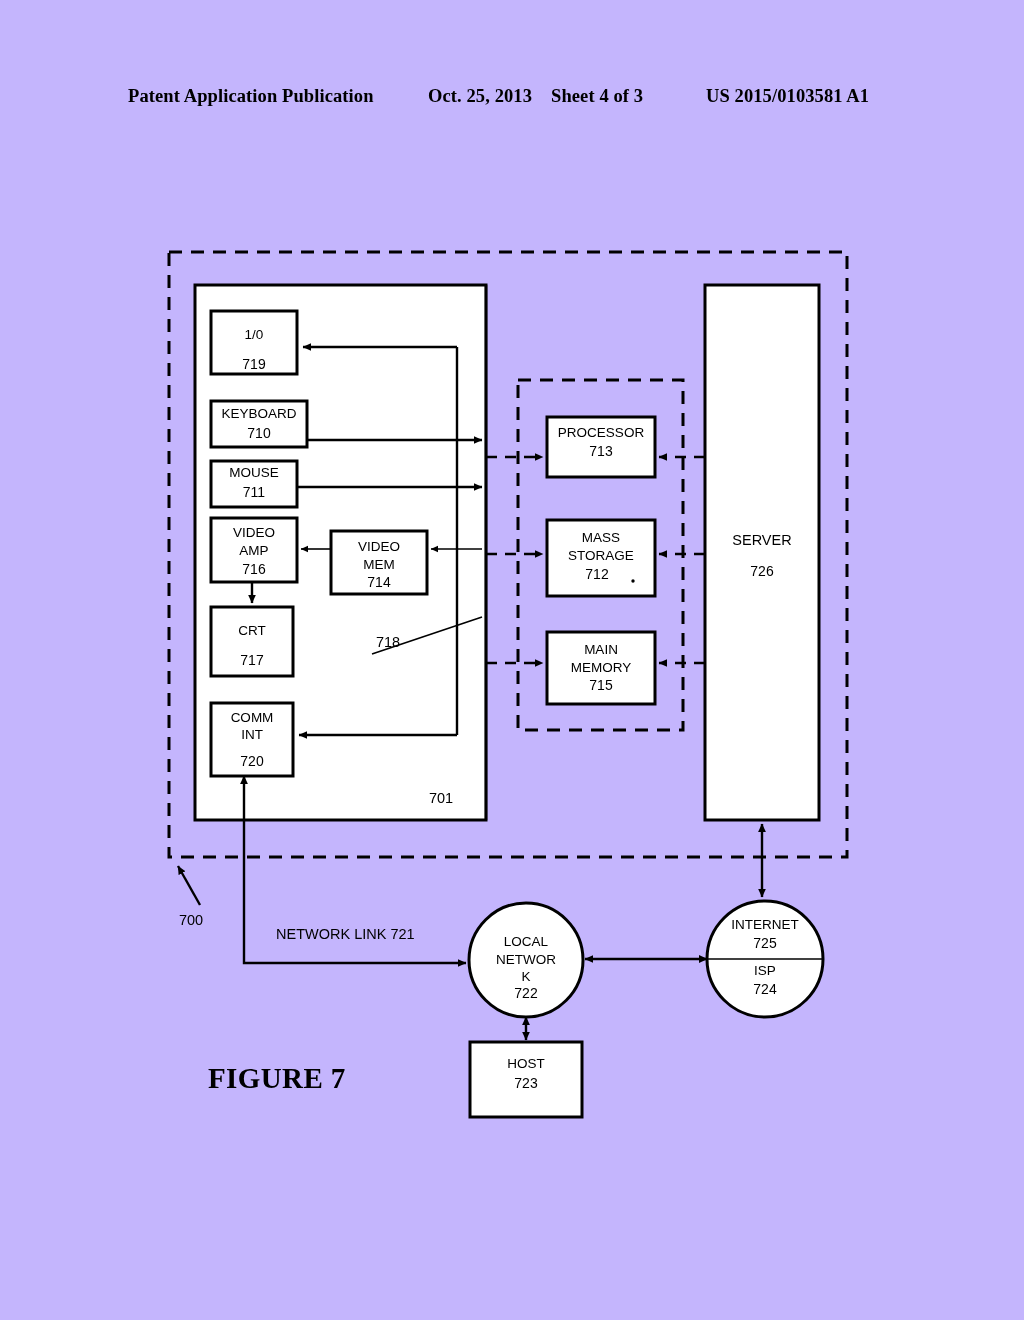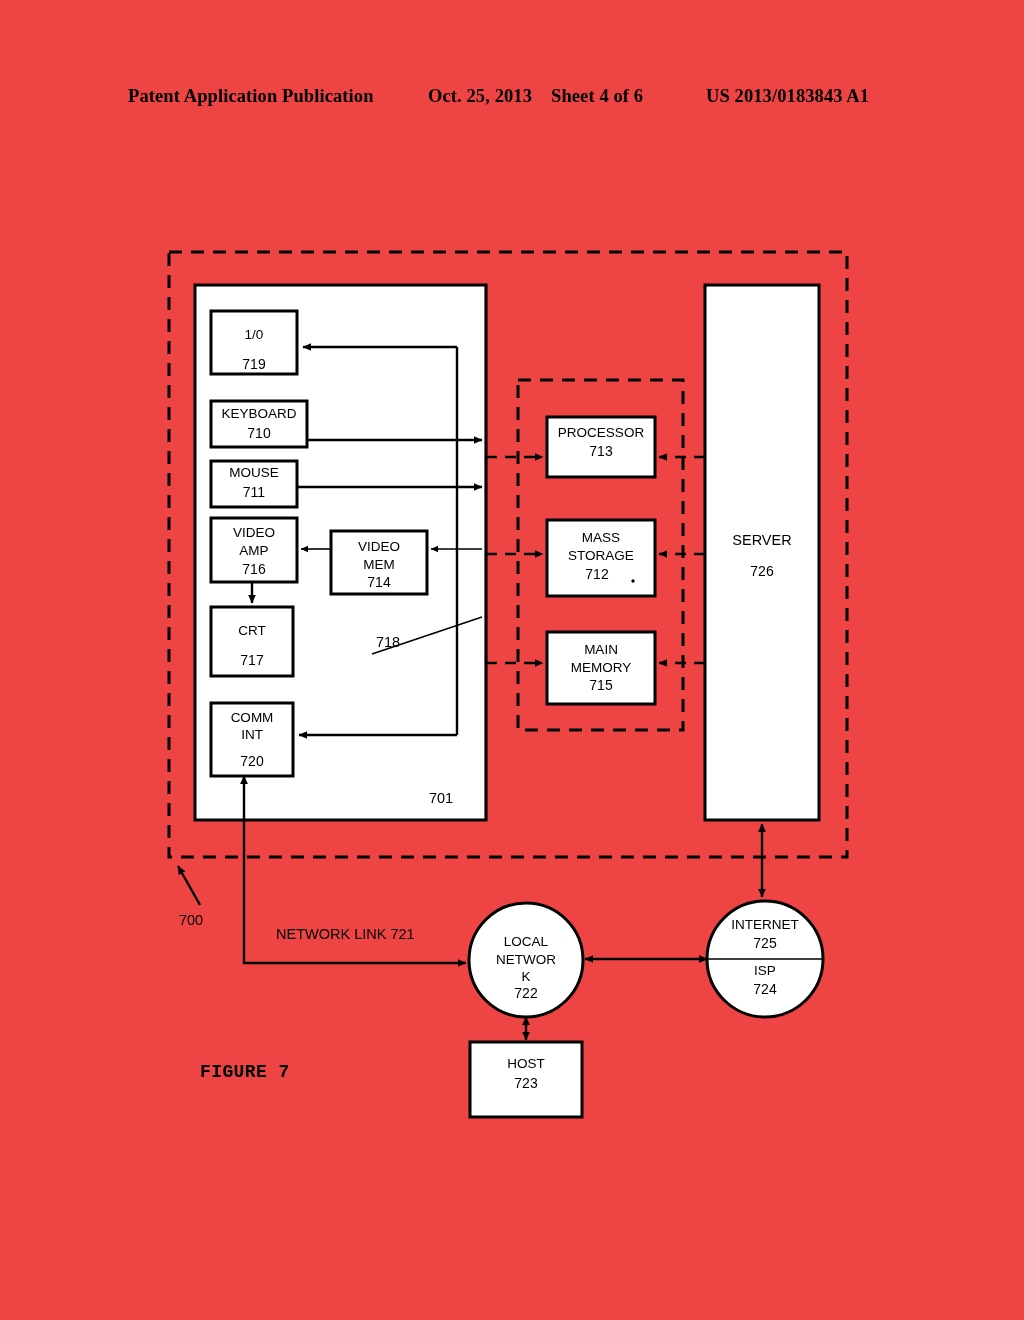--- a/index.html
+++ b/index.html
@@ -13,21 +13,21 @@
     height: 1320px;
     font-family: "Liberation Sans", sans-serif;
     color: #000000;
     position: relative;
     overflow: hidden;
   }
   #page {
     position: relative;
     width: 1024px;
     height: 1320px;
-    background: #ef4444;
+    background: #c4b5fd;
   }
   
   .header {
     position: absolute;
     top: 86px;
     left: 0;
     width: 1024px;
     height: 28px;
     display: flex;
     align-items: baseline;
@@ -49,25 +49,25 @@
     position: absolute;
     left: 551px;
   }
   .header .h-num {
     position: absolute;
     left: 706px;
   }
   
   .fig-caption {
     position: absolute;
-    left: 200px;
+    left: 208px;
     top: 1062px;
-    font-family: Liberation Mono, monospace;
+    font-family: Liberation Serif, serif;
     font-weight: bold;
-    font-size: 18px;
+    font-size: 29px;
     letter-spacing: 0.4px;
   }
   svg { display: block; }
   .box-txt {
     font-family: "Liberation Sans", sans-serif;
     font-size: 13.5px;
     fill: #000;
     text-anchor: middle;
     dominant-baseline: middle;
   }
@@ -118,22 +118,22 @@
   }
 </style>
 </head>
 <body>
 
 <div id="page">
 
   <div class="header">
     <span class="h-pub">Patent Application Publication</span>
     <span class="h-date">Oct. 25, 2013</span>
-    <span class="h-sheet">Sheet 4 of 6</span>
-    <span class="h-num">US 2013/0183843 A1</span>
+    <span class="h-sheet">Sheet 4 of 3</span>
+    <span class="h-num">US 2015/0103581 A1</span>
   </div>
 
   <svg width="1024" height="1320" viewBox="0 0 1024 1320" xmlns="http://www.w3.org/2000/svg">
     <defs>
       <marker id="arw" markerWidth="9" markerHeight="9" refX="8.2" refY="4.5" orient="auto" markerUnits="userSpaceOnUse">
         <path d="M0,0.6 L8.6,4.5 L0,8.4 Z" fill="#000"></path>
       </marker>
       <marker id="arwS" markerWidth="8" markerHeight="8" refX="7.4" refY="4" orient="auto" markerUnits="userSpaceOnUse">
         <path d="M0,0.6 L7.6,4 L0,7.4 Z" fill="#000"></path>
       </marker>

